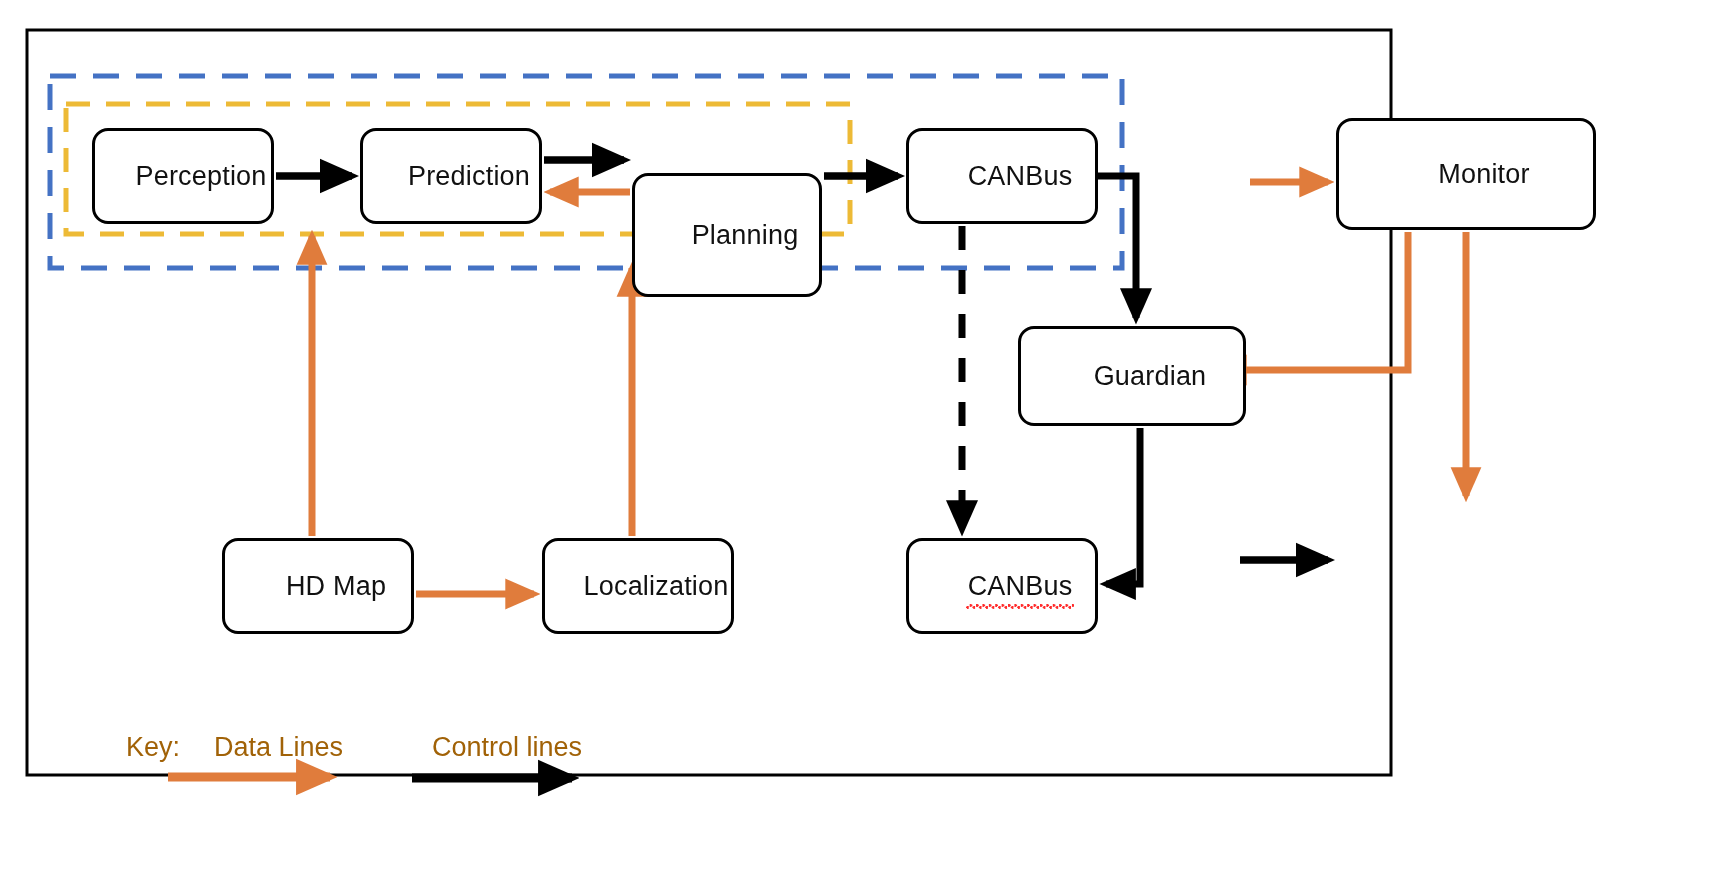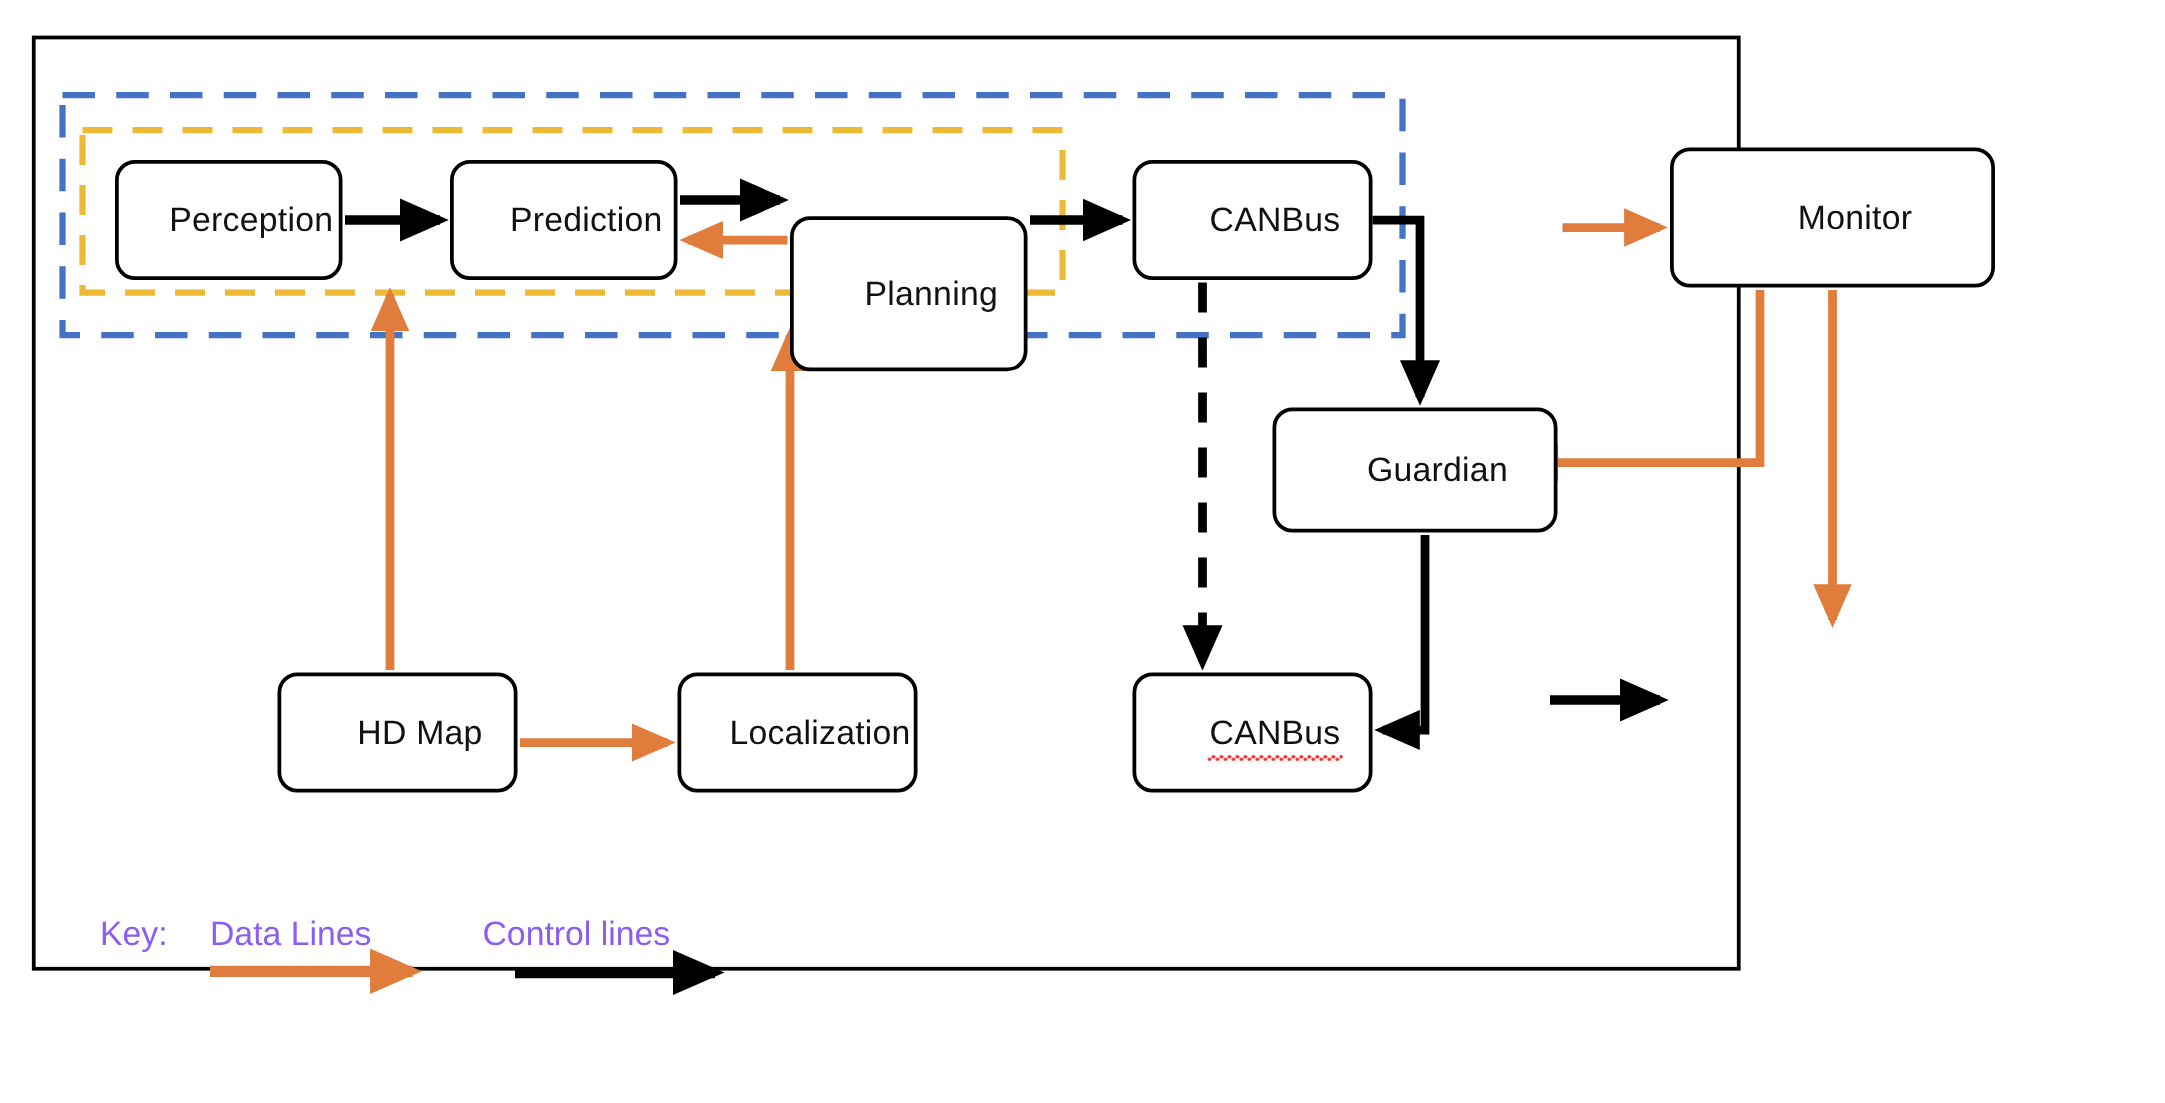--- a/index.html
+++ b/index.html
@@ -11,21 +11,21 @@
         border:3.5px solid #000000;border-radius:16px;
         display:flex;align-items:center;justify-content:center;
         font-size:27px;color:#111111;letter-spacing:.2px;z-index:5;padding-left:36px;}
   .node span{pointer-events:none;line-height:1;}
   .squiggle{position:relative;text-align:right;}
   .squiggle::after{content:"";position:absolute;left:-2px;right:-2px;bottom:-9px;height:5px;
       background-image:
         radial-gradient(circle at 1.6px 3.4px, #ff2b2b 1.25px, rgba(255,0,0,0) 1.6px),
         radial-gradient(circle at 4.8px 1.4px, #ff2b2b 1.25px, rgba(255,0,0,0) 1.6px);
       background-size:6.4px 5px;background-repeat:repeat-x;}
-  .keytext{position:absolute;font-size:27px;color:#8b5cf6;z-index:6;white-space:nowrap;}
+  .keytext{position:absolute;font-size:27px;color:#a16207;z-index:6;white-space:nowrap;margin-left:46px;}
 </style>
 </head>
 <body>
 
 <div id="stage">
 
   <svg class="layer" viewBox="0 0 1732 882" xmlns="http://www.w3.org/2000/svg">
     <defs>
       <marker id="ah-black" viewBox="0 0 10 10" refX="8.2" refY="5" markerWidth="5.2" markerHeight="5.2" orient="auto-start-reverse">
         <path d="M0,0.6 L10,5 L0,9.4 z" fill="#000000"></path>

